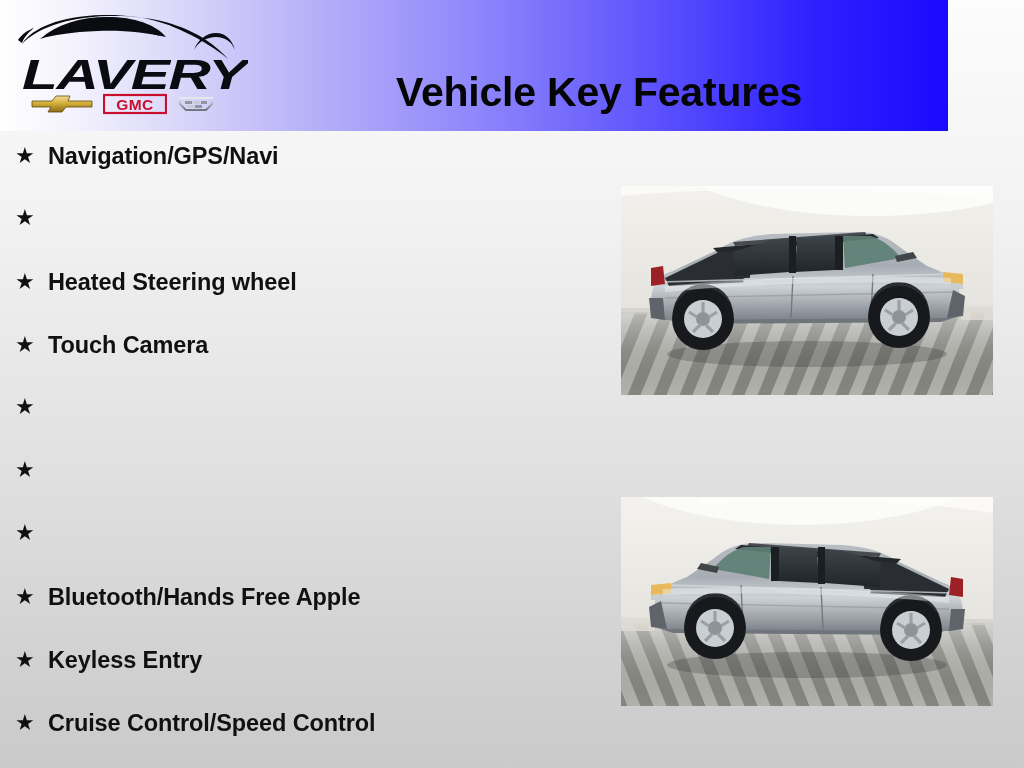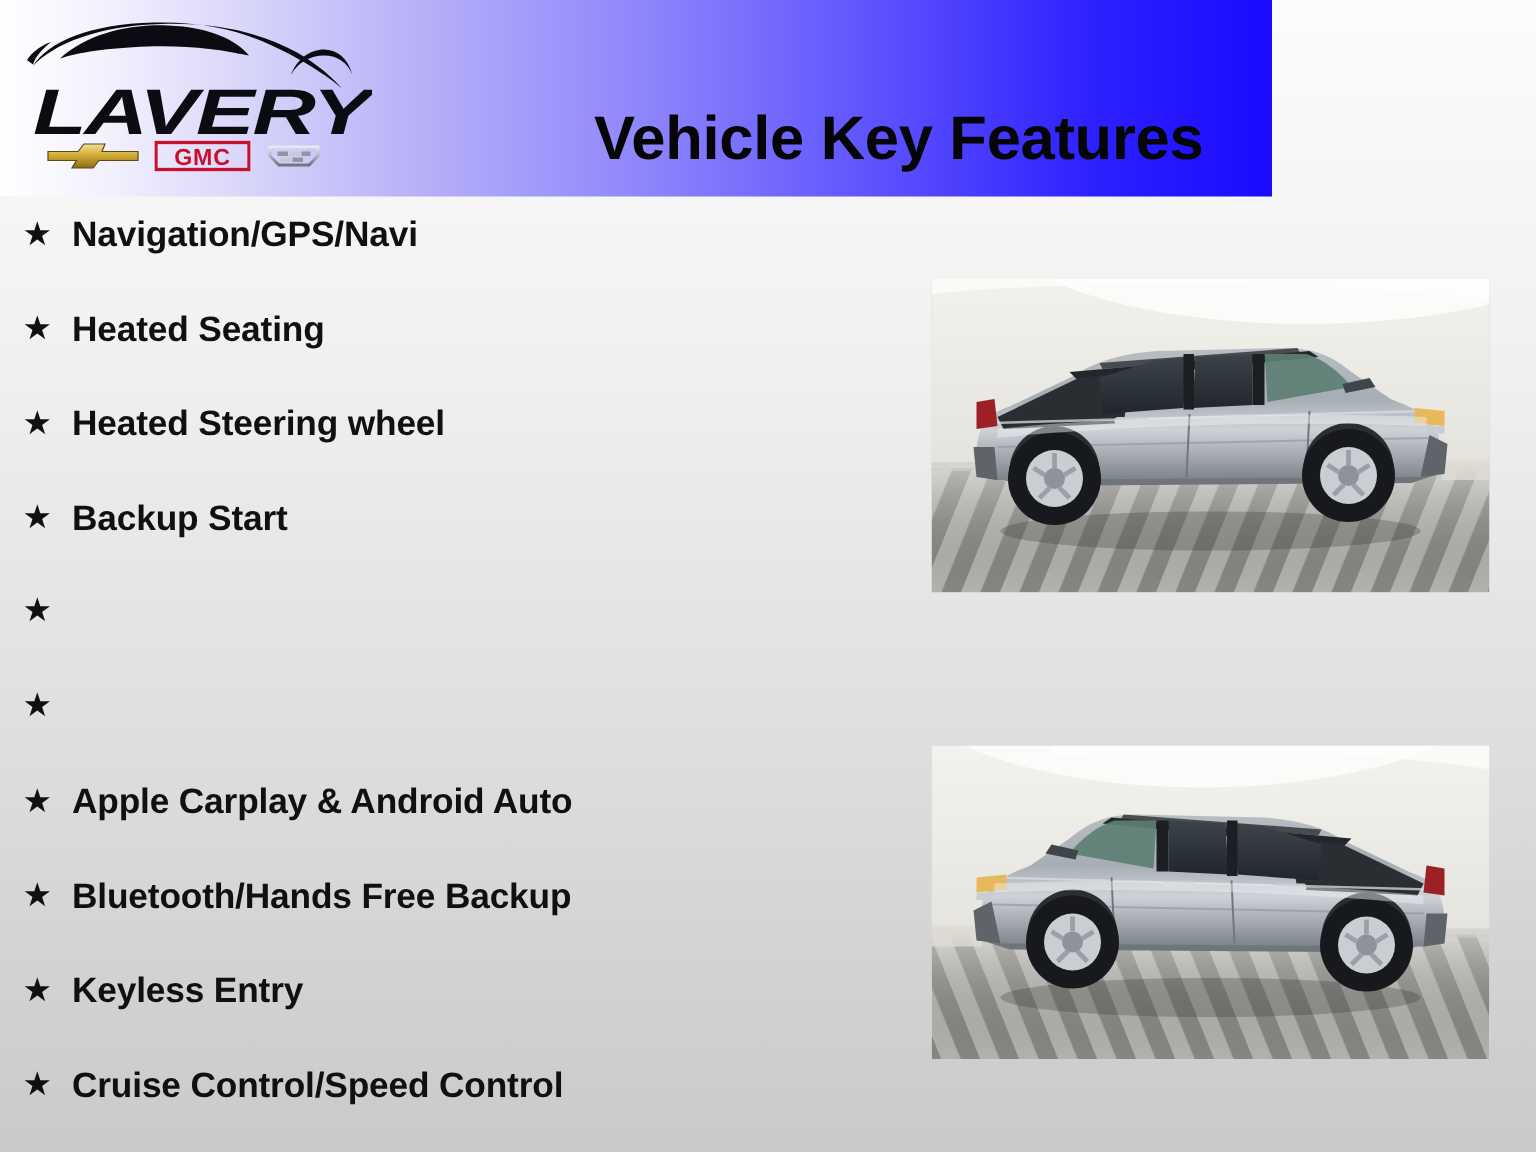--- a/index.html
+++ b/index.html
@@ -18,21 +18,21 @@
     height: 768px;
     background: linear-gradient(to bottom, #fcfcfc 0%, #f2f2f2 28%, #e2e2e2 58%, #d2d2d2 85%, #cacaca 100%);
     overflow: hidden;
   }
 
   
   .header {
     position: absolute;
     left: 0;
     top: 0;
-    width: 848px;
+    width: 948px;
     height: 131px;
     background: linear-gradient(to right,
         #ffffff 0%,
         #f3f2fd 8%,
         #dcd9fa 18%,
         #b9b3f8 32%,
         #8f87fb 50%,
         #5a4ffd 70%,
         #2d20ff 86%,
         #1a0aff 100%);
@@ -199,43 +199,41 @@
     <div class="title">Vehicle Key Features</div>
   </div>
 
   <ul class="features">
     <li class="feature-item">
       <span class="feature-star">★</span>
       <span class="feature-text">Navigation/GPS/Navi</span>
     </li>
     <li class="feature-item">
       <span class="feature-star">★</span>
-      <span class="feature-text">Heated Seating</span>
     </li>
     <li class="feature-item">
       <span class="feature-star">★</span>
       <span class="feature-text">Heated Steering wheel</span>
     </li>
     <li class="feature-item">
       <span class="feature-star">★</span>
-      <span class="feature-text">Backup Start</span>
-    </li>
-    <li class="feature-item">
-      <span class="feature-star">★</span>
-    </li>
-    <li class="feature-item">
-      <span class="feature-star">★</span>
-    </li>
-    <li class="feature-item">
-      <span class="feature-star">★</span>
-      <span class="feature-text">Apple Carplay &amp; Android Auto</span>
-    </li>
-    <li class="feature-item">
-      <span class="feature-star">★</span>
-      <span class="feature-text">Bluetooth/Hands Free Backup</span>
+      <span class="feature-text">Touch Camera</span>
+    </li>
+    <li class="feature-item">
+      <span class="feature-star">★</span>
+    </li>
+    <li class="feature-item">
+      <span class="feature-star">★</span>
+    </li>
+    <li class="feature-item">
+      <span class="feature-star">★</span>
+    </li>
+    <li class="feature-item">
+      <span class="feature-star">★</span>
+      <span class="feature-text">Bluetooth/Hands Free Apple</span>
     </li>
     <li class="feature-item">
       <span class="feature-star">★</span>
       <span class="feature-text">Keyless Entry</span>
     </li>
     <li class="feature-item">
       <span class="feature-star">★</span>
       <span class="feature-text">Cruise Control/Speed Control</span>
     </li>
   </ul>

